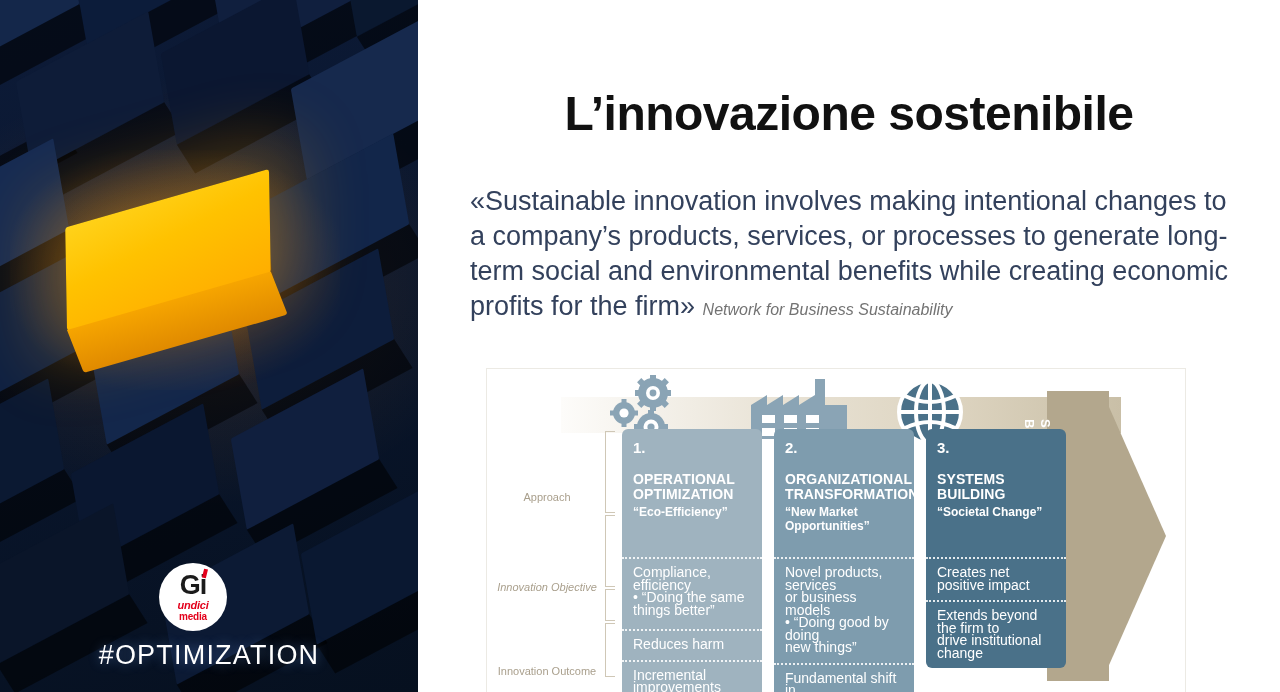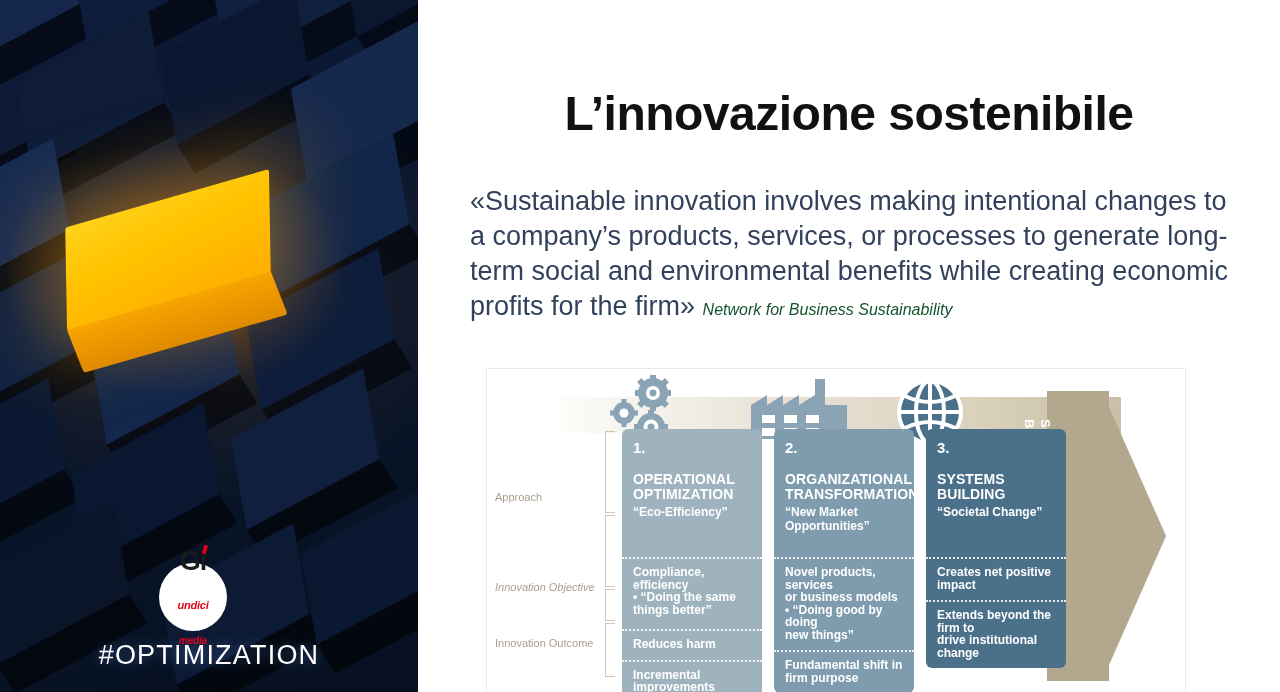--- a/index.html
+++ b/index.html
@@ -83,21 +83,20 @@
   }
   .logo-circle {
     width: 68px; height: 68px;
     border-radius: 50%;
     background: #ffffff;
     display: flex;
     flex-direction: column;
     align-items: center;
     justify-content: center;
     line-height: 1;
-    gap: 24px;
   }
   .logo-gi {
     position: relative;
     font-size: 27px;
     font-weight: bold;
     color: #1b1b1b;
     letter-spacing: -1px;
     font-family: "Liberation Sans", sans-serif;
     margin-bottom: 1px;
   }
@@ -114,21 +113,20 @@
     font-style: italic;
     color: #e3001b;
     letter-spacing: -0.2px;
   }
   .logo-media {
     font-size: 10px;
     font-weight: bold;
     color: #e3001b;
     letter-spacing: -0.2px;
     margin-top: 1px;
-    font-style: italic;
   }
   #hashtag {
     position: absolute;
     left: 0; top: 640px;
     width: 418px;
     text-align: center;
     color: #ffffff;
     font-size: 27px;
     font-weight: normal;
     letter-spacing: 1.2px;
@@ -160,21 +158,21 @@
     left: 52px; top: 136px;
     width: 770px;
     font-size: 27px;
     line-height: 35px;
     color: #33415c;
     font-family: "Liberation Sans", sans-serif;
   }
   #quote-source {
     font-size: 16px;
     font-style: italic;
-    color: #14532d;
+    color: #737373;
     font-family: "Liberation Sans", sans-serif;
     white-space: nowrap;
   }
 
   
   #diagram {
     position: absolute;
     left: 68px; top: 320px;
     width: 700px; height: 354px;
     background: #ffffff;
@@ -219,21 +217,21 @@
   
   .icon-gears { position: absolute; left: 120px; top: 6px; }
   .icon-factory { position: absolute; left: 264px; top: 8px; }
   .icon-globe { position: absolute; left: 410px; top: 10px; }
 
   
   .row-label {
     position: absolute;
     right: 0;
     width: 104px;
-    text-align: left;
+    text-align: center;
     color: #a99f8c;
     font-size: 11px;
     line-height: 13px;
     font-family: "Liberation Sans", sans-serif;
   }
   #labels-col {
     position: absolute;
     left: 0; top: 60px;
     width: 112px; height: 285px;
   }
@@ -269,25 +267,24 @@
     letter-spacing: 0.1px;
   }
   .col-sub {
     font-size: 12px;
     font-weight: bold;
     line-height: 14px;
     margin-top: 3px;
   }
   .cell {
     padding: 7px 11px 9px 11px;
-    font-size: 12px;
+    font-size: 14px;
     line-height: 12.5px;
     border-top: 2px dotted rgba(255,255,255,0.85);
     white-space: pre-line;
-    font-weight: bold;
   }
   .cell-objective { min-height: 72px; }
   .cell-outcome { min-height: 28px; }
   .cell-relationship { min-height: 42px; }
 </style>
 </head>
 <body>
 
 <div id="slide">
 
@@ -407,21 +404,21 @@
             <path d="M8 17 Q33 29 58 17"></path>
             <path d="M8 49 Q33 37 58 49"></path>
           </g>
         </svg>
       </div>
 
       <div id="labels-col">
         <div class="row-label" style="top:62px;">Approach</div>
         <div class="row-label" style="top:152px;font-style:italic;">Innovation
 Objective</div>
-        <div class="row-label" style="top:208px;">Innovation
+        <div class="row-label" style="top:236px;">Innovation
 Outcome</div>
       </div>
       <div class="bracket" style="top:62px;  height:82px;"></div>
       <div class="bracket" style="top:146px; height:72px;"></div>
       <div class="bracket" style="top:220px; height:32px;"></div>
       <div class="bracket" style="top:254px; height:54px;"></div>
 
       <div class="col col-1">
         <div class="col-head">
           <div class="col-num">1.</div>

